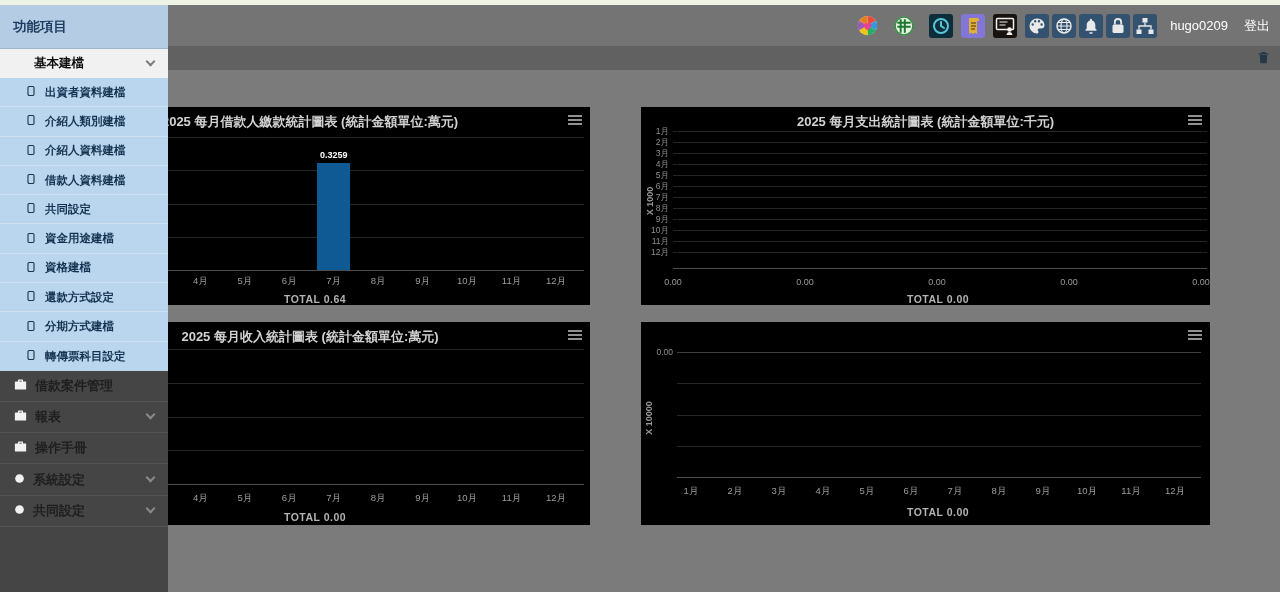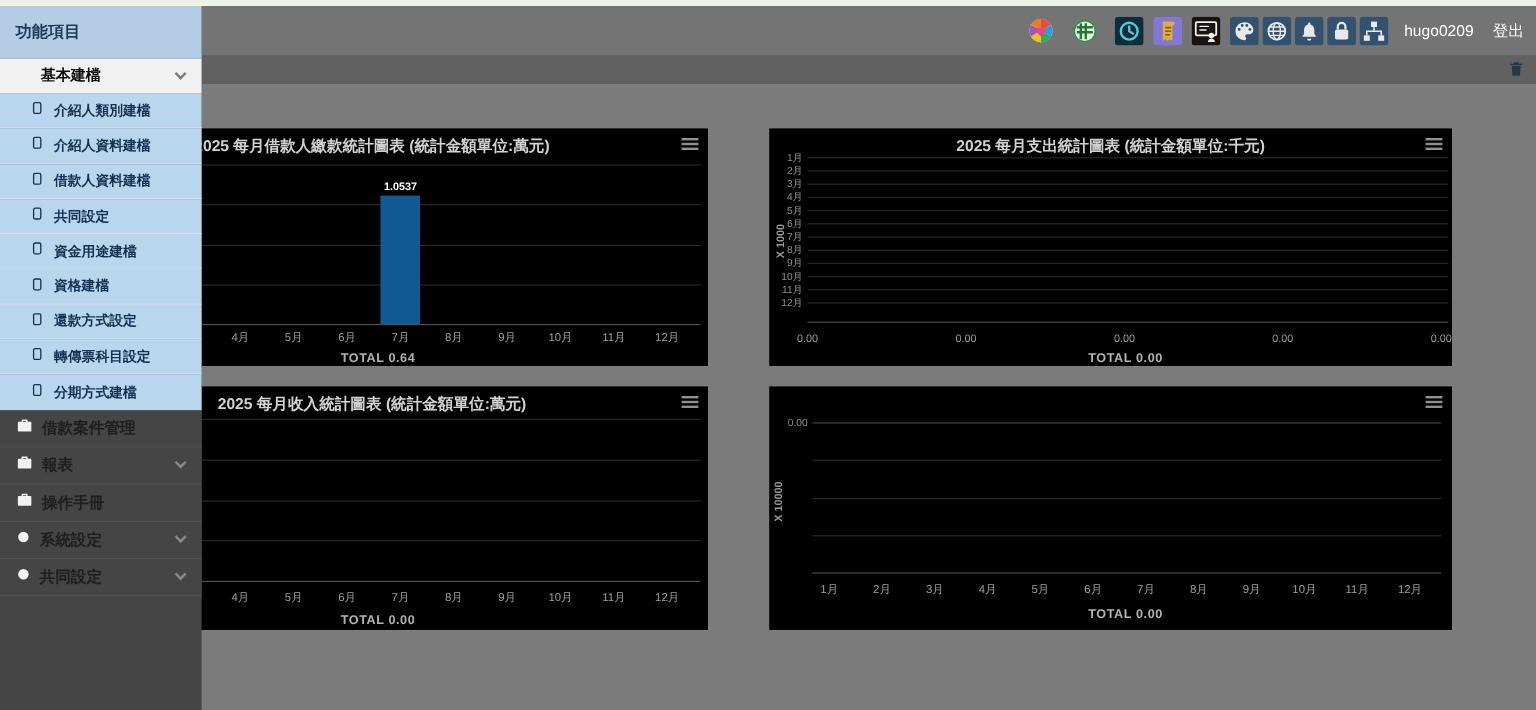--- a/index.html
+++ b/index.html
@@ -158,20 +158,26 @@
   <div class="sb-header">功能項目</div>
   <div class="sb-group">
     <span class="lbl">基本建檔</span>
     <span class="chev"></span>
   </div>
   <div class="sb-sub" id="sub-items">
       <div class="sb-sub-item">
         <span><svg viewBox="0 0 24 24" width="12" height="12">
             <rect x="6" y="3" width="12" height="18" rx="2.5" fill="none" stroke="#16324f" stroke-width="2.2"></rect>
           </svg></span>
+        <span class="lbl">出資者資料建檔</span>
+      </div>
+      <div class="sb-sub-item">
+        <span><svg viewBox="0 0 24 24" width="12" height="12">
+            <rect x="6" y="3" width="12" height="18" rx="2.5" fill="none" stroke="#16324f" stroke-width="2.2"></rect>
+          </svg></span>
         <span class="lbl">介紹人類別建檔</span>
       </div>
       <div class="sb-sub-item">
         <span><svg viewBox="0 0 24 24" width="12" height="12">
             <rect x="6" y="3" width="12" height="18" rx="2.5" fill="none" stroke="#16324f" stroke-width="2.2"></rect>
           </svg></span>
         <span class="lbl">介紹人資料建檔</span>
       </div>
       <div class="sb-sub-item">
         <span><svg viewBox="0 0 24 24" width="12" height="12">
@@ -200,27 +206,27 @@
       <div class="sb-sub-item">
         <span><svg viewBox="0 0 24 24" width="12" height="12">
             <rect x="6" y="3" width="12" height="18" rx="2.5" fill="none" stroke="#16324f" stroke-width="2.2"></rect>
           </svg></span>
         <span class="lbl">還款方式設定</span>
       </div>
       <div class="sb-sub-item">
         <span><svg viewBox="0 0 24 24" width="12" height="12">
             <rect x="6" y="3" width="12" height="18" rx="2.5" fill="none" stroke="#16324f" stroke-width="2.2"></rect>
           </svg></span>
+        <span class="lbl">分期方式建檔</span>
+      </div>
+      <div class="sb-sub-item">
+        <span><svg viewBox="0 0 24 24" width="12" height="12">
+            <rect x="6" y="3" width="12" height="18" rx="2.5" fill="none" stroke="#16324f" stroke-width="2.2"></rect>
+          </svg></span>
         <span class="lbl">轉傳票科目設定</span>
-      </div>
-      <div class="sb-sub-item">
-        <span><svg viewBox="0 0 24 24" width="12" height="12">
-            <rect x="6" y="3" width="12" height="18" rx="2.5" fill="none" stroke="#16324f" stroke-width="2.2"></rect>
-          </svg></span>
-        <span class="lbl">分期方式建檔</span>
       </div>
     </div>
   <div id="dark-items">
       <div class="sb-dark-item">
         <span><svg viewBox="0 0 24 24" width="15" height="15">
             <path d="M9 4h6a1 1 0 0 1 1 1v2h4a1 1 0 0 1 1 1v11a1 1 0 0 1-1 1H4a1 1 0 0 1-1-1V8a1 1 0 0 1 1-1h4V5a1 1 0 0 1 1-1zm1 3h4V6h-4z" fill="#f2f2f2"></path>
           </svg></span>
         <span class="lbl">借款案件管理</span>
       </div>
       <div class="sb-dark-item">
@@ -264,21 +270,21 @@
       <div class="gline" style="left: 10px; width: 544px; top: 96.5px;"></div>
       <div class="gline" style="left: 10px; width: 544px; top: 129.75px;"></div>
       <div class="gline axis" style="left: 10px; width: 544px; top: 163px;"></div>
       <div class="mlab" style="left: 15px; width: 44px; top: 168px;">1月</div>
       <div class="mlab" style="left: 59.45px; width: 44px; top: 168px;">2月</div>
       <div class="mlab" style="left: 103.9px; width: 44px; top: 168px;">3月</div>
       <div class="mlab" style="left: 148.35px; width: 44px; top: 168px;">4月</div>
       <div class="mlab" style="left: 192.8px; width: 44px; top: 168px;">5月</div>
       <div class="mlab" style="left: 237.25px; width: 44px; top: 168px;">6月</div>
       <div class="bar" style="left: 287.2px; top: 56.2675px; width: 33px; height: 106.733px; background: rgb(15, 90, 148);"></div>
-      <div class="vlab" style="left: 278.7px; width: 50px; top: 43.2675px;">1.0537</div>
+      <div class="vlab" style="left: 278.7px; width: 50px; top: 43.2675px;">0.3259</div>
       <div class="mlab" style="left: 281.7px; width: 44px; top: 168px;">7月</div>
       <div class="mlab" style="left: 326.15px; width: 44px; top: 168px;">8月</div>
       <div class="mlab" style="left: 370.6px; width: 44px; top: 168px;">9月</div>
       <div class="mlab" style="left: 415.05px; width: 44px; top: 168px;">10月</div>
       <div class="mlab" style="left: 459.5px; width: 44px; top: 168px;">11月</div>
       <div class="mlab" style="left: 503.95px; width: 44px; top: 168px;">12月</div>
       <div class="total" style="left: 215px; width: 140px; top: 186px;">TOTAL 0.64</div>
     </div>
 </div>
 <div class="panel" style="left:641px;top:107px;width:569px;height:198px;">

